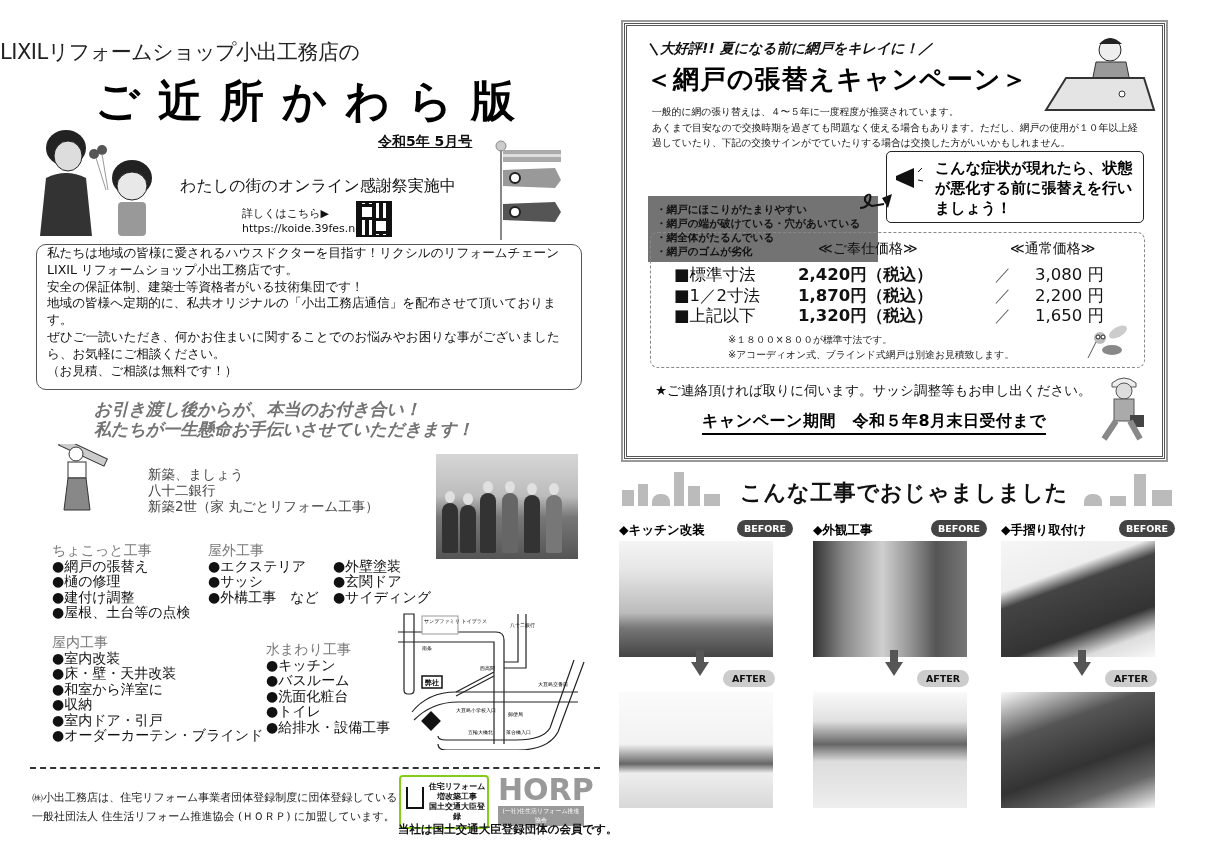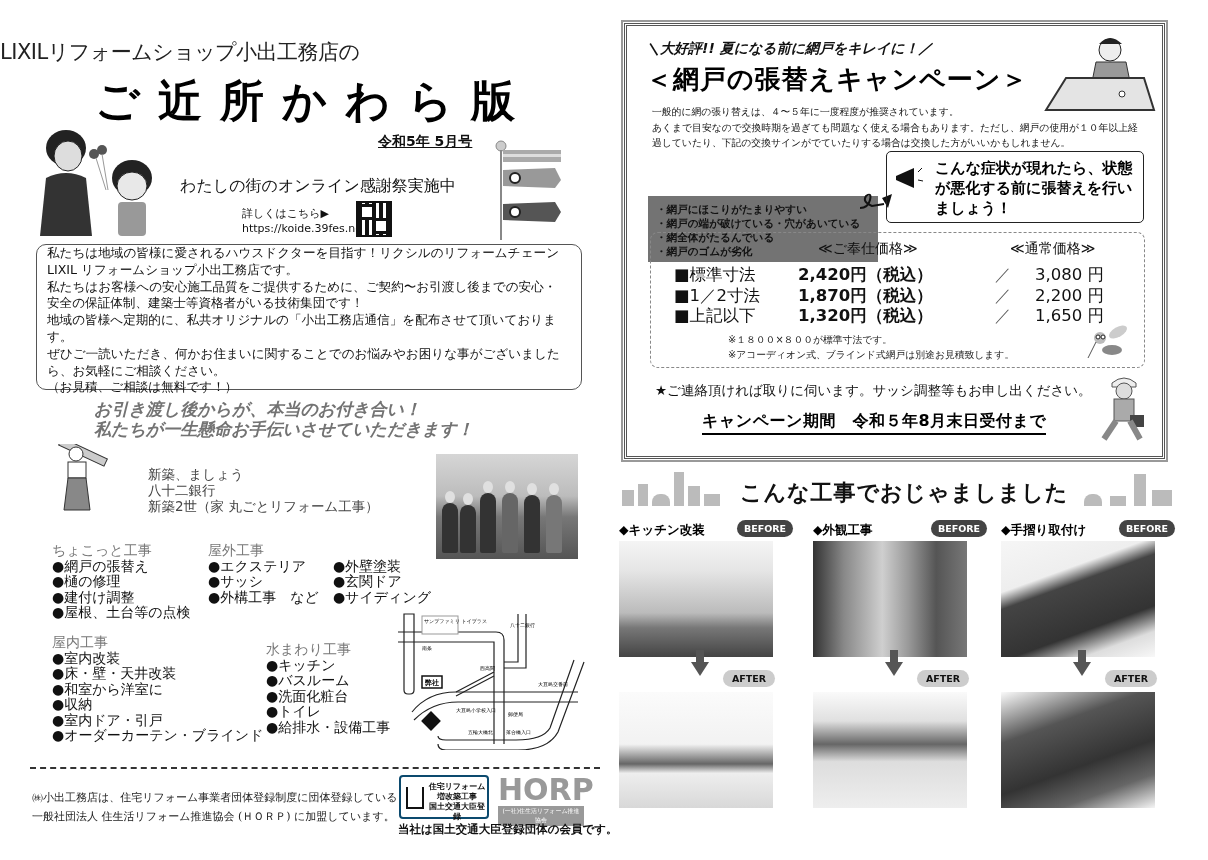--- a/index.html
+++ b/index.html
@@ -37,21 +37,21 @@
   .cat-small { left: 52px; top: 543px; }
   .cat-outdoor { left: 208px; top: 543px; }
   .cat-outdoor .cols { display: flex; gap: 14px; }
   .cat-indoor { left: 52px; top: 635px; }
   .cat-water { left: 266px; top: 642px; }
 
   .map { left: 398px; top: 612px; width: 190px; height: 138px; }
 
   .dash-line { left: 30px; top: 767px; width: 570px; height: 0; border-top: 2px dashed #333; }
   .horp-note { left: 32px; top: 788px; font-size: 11px; line-height: 19px; color: #222; font-family: "DejaVu Serif", serif; }
-  .horp-badge { left: 399px; top: 775px; width: 90px; height: 44px; border: 2px solid #0c4a6e; border-radius: 4px; font-size: 8px; font-weight: bold; text-align: center; padding: 5px 0 0 26px; line-height: 10px; }
+  .horp-badge { left: 399px; top: 775px; width: 90px; height: 54px; border: 2px solid #84cc16; border-radius: 4px; font-size: 8px; font-weight: bold; text-align: center; padding: 5px 0 0 26px; line-height: 10px; }
   .horp-badge .house { position: absolute; left: 5px; top: 10px; width: 18px; height: 22px; border: 2px solid #111; border-top: none; }
   .horp-logo { left: 498px; top: 774px; width: 86px; height: 44px; text-align: center; }
   .horp-logo .logo-text { font-size: 30px; font-weight: bold; color: #999; line-height: 32px; }
   .horp-logo .logo-sub { background: #999; color: #fff; font-size: 6px; padding: 1px 2px; }
   .member-note { left: 398px; top: 822px; font-size: 11.5px; font-weight: bold; color: #111; }
 
   
   .campaign-box { left: 624px; top: 23px; width: 541px; height: 436px; border: 3px double #555; outline: 2px solid #999; outline-offset: 1px; }
   .camp-kicker { left: 646px; top: 40px; font-size: 14px; font-weight: bold; font-style: italic; color: #111; }
   .camp-title { left: 646px; top: 62px; font-size: 26px; font-weight: bold; color: #000; letter-spacing: 1px; }
@@ -130,21 +130,20 @@
   <rect x="8" y="14" width="58" height="3" fill="#ddd"></rect>
   <path d="M8 30 L60 28 L66 40 L60 48 L8 46 Z" fill="#999"></path>
   <circle cx="20" cy="38" r="5" fill="#fff" stroke="#222" stroke-width="2"></circle>
   <path d="M8 64 L60 62 L66 72 L60 82 L8 80 Z" fill="#555"></path>
   <circle cx="20" cy="72" r="5" fill="#fff" stroke="#222" stroke-width="2"></circle>
 </svg>
 
 <div class="abs intro-box">
   <div>私たちは地域の皆様に愛されるハウスドクターを目指す！リクシルのリフォームチェーン</div>
   <div>LIXIL リフォームショップ小出工務店です。</div>
-  <div>私たちはお客様への安心施工品質をご提供するために、ご契約〜お引渡し後までの安心・</div>
   <div>安全の保証体制、建築士等資格者がいる技術集団です！</div>
   <div>地域の皆様へ定期的に、私共オリジナルの「小出工務店通信」を配布させて頂いております。</div>
   <div>ぜひご一読いただき、何かお住まいに関することでのお悩みやお困りな事がございました</div>
   <div>ら、お気軽にご相談ください。</div>
   <div>（お見積、ご相談は無料です！）</div>
 </div>
 
 <div class="abs slogan">
   <div>お引き渡し後からが、本当のお付き合い！</div>
   <div>私たちが一生懸命お手伝いさせていただきます！</div>

